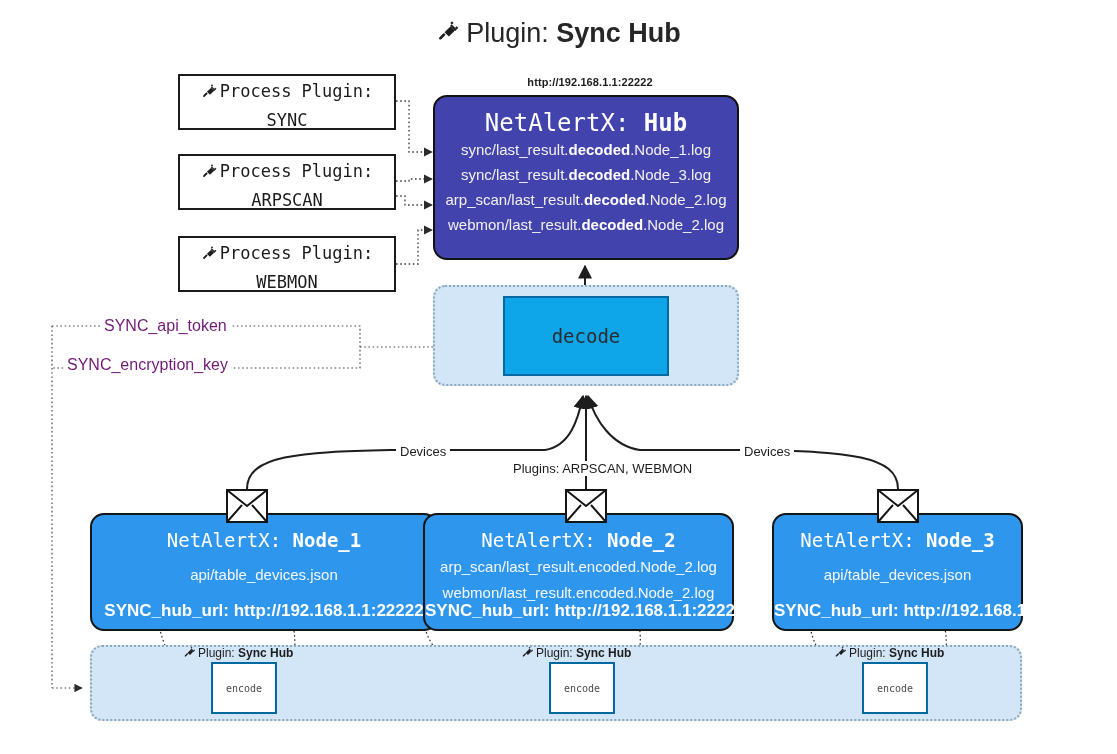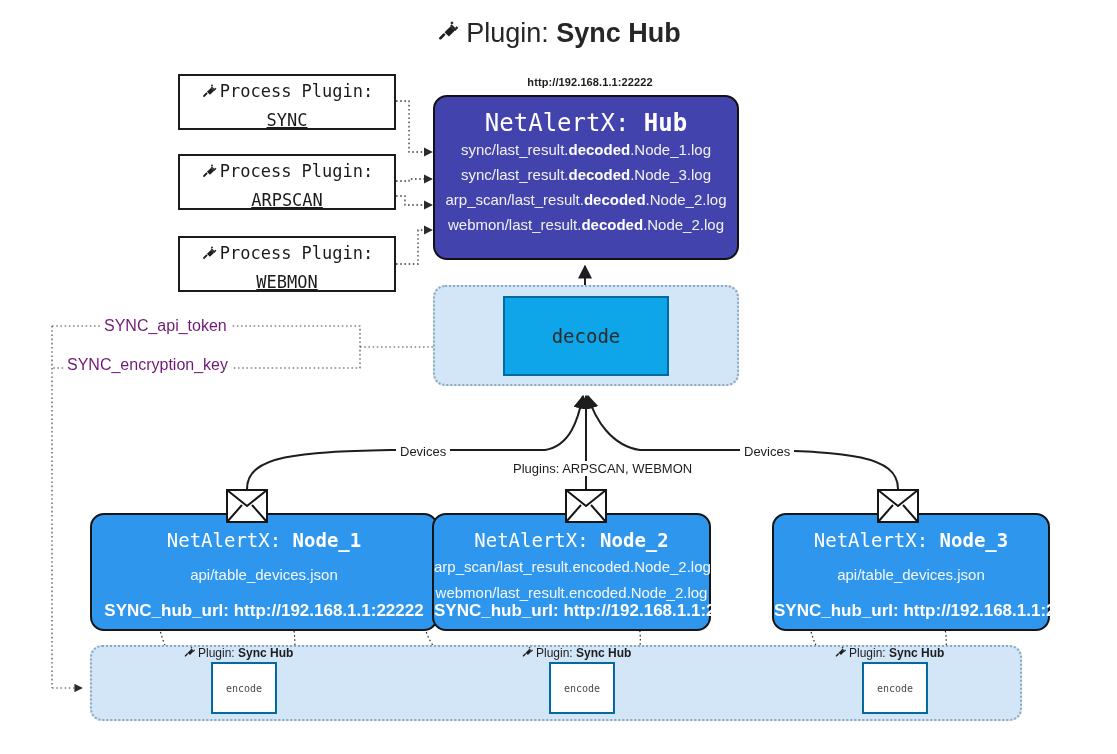--- a/index.html
+++ b/index.html
@@ -56,21 +56,21 @@
     box-sizing: border-box;
     font-family: "DejaVu Sans Mono", monospace;
     font-size: 17px;
     line-height: 26px;
     color: #1b1b1b;
     text-align: center;
     padding-top: 2px;
   }
   .proc-box .l1 { white-space: nowrap; }
   .proc-box .l1 .plug { vertical-align: -3px; margin-right: 1px; }
-  .proc-box .l2 { white-space: nowrap; text-decoration: underline; }
+  .proc-box .l2 { white-space: nowrap; }
 
   
   #hub-url {
     left: 430px; top: 76px; width: 320px;
     text-align: center;
     font-size: 11px;
     font-weight: bold;
     color: #1d1d1d;
     letter-spacing: 0.1px;
   }
@@ -175,22 +175,22 @@
   .node .n-foot {
     position: absolute;
     left: 0; right: 0; bottom: 8px;
     font-size: 17px;
     font-weight: bold;
     color: #ffffff;
     text-align: center;
     white-space: nowrap;
   }
   #node1 { left: 90px;  top: 513px; width: 348px; }
-  #node2 { left: 432px; top: 513px; width: 279px; }
-  #node3 { left: 772px; top: 513px; width: 278px; }
+  #node2 { left: 423px; top: 513px; width: 311px; }
+  #node3 { left: 772px; top: 513px; width: 251px; }
 
   
   .envelope {
     width: 42px; height: 34px;
   }
   #env1 { left: 226px; top: 489px; }
   #env2 { left: 565px; top: 489px; }
   #env3 { left: 877px; top: 489px; }
 
   

